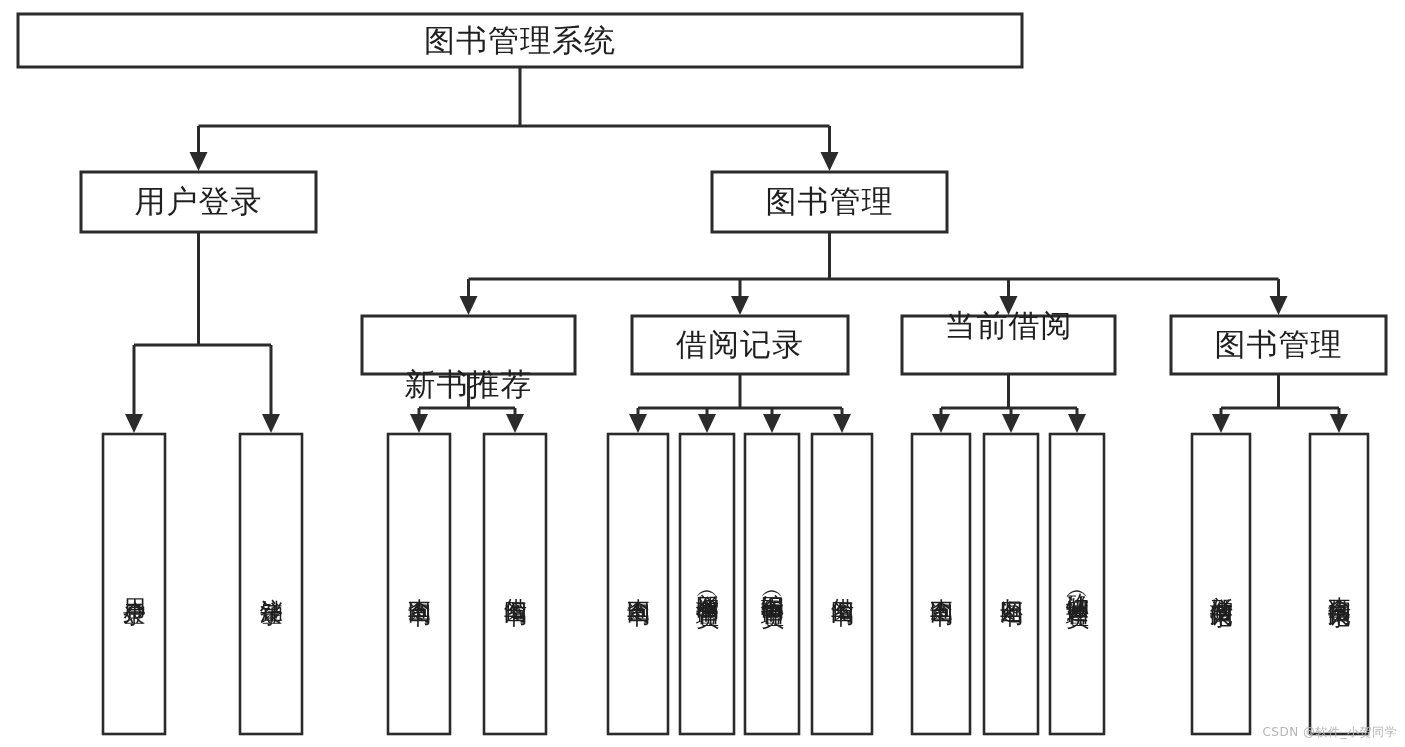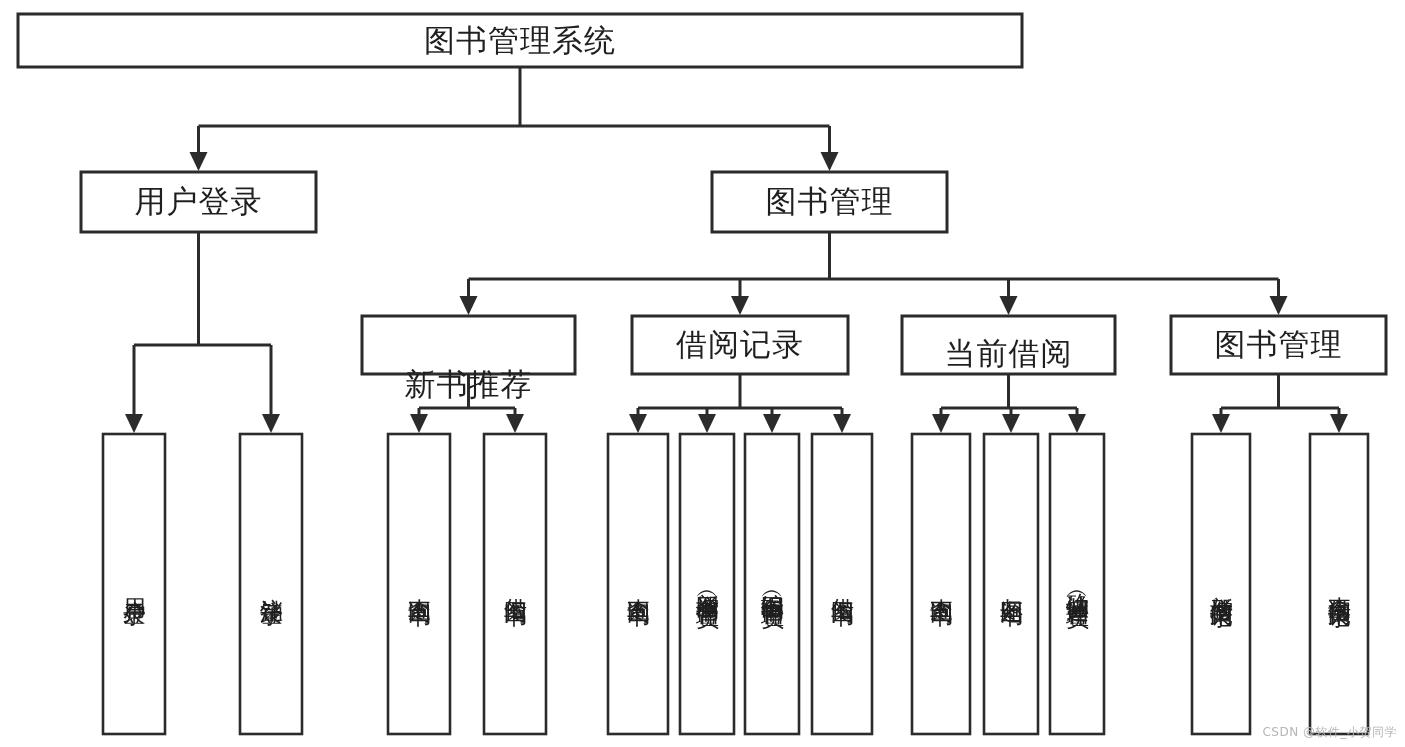--- a/index.html
+++ b/index.html
@@ -195,21 +195,21 @@
       </div>
       <div class="hlabel-wrap" style="left: 712px; top: 172px; width: 235px; height: 60px;">
         <span class="hlabel-text">图书管理</span>
       </div>
       <div class="hlabel-wrap" style="left: 362px; top: 316px; width: 213px; height: 58px; margin-top: 40px;">
         <span class="hlabel-text">新书推荐</span>
       </div>
       <div class="hlabel-wrap" style="left: 632px; top: 316px; width: 216px; height: 58px;">
         <span class="hlabel-text">借阅记录</span>
       </div>
-      <div class="hlabel-wrap" style="left: 902px; top: 328px; width: 213px; height: 52px;">
+      <div class="hlabel-wrap" style="left: 902px; top: 300px; width: 213px; height: 52px;">
         <span class="hlabel-text">当前借阅</span>
       </div>
       <div class="hlabel-wrap" style="left: 1171px; top: 316px; width: 215px; height: 58px;">
         <span class="hlabel-text">图书管理</span>
       </div>
       <div class="vlabel-wrap" style="left: 103px; top: 434px; width: 62px; height: 300px;">
         <span class="vlabel-text">用户登录</span>
       </div>
       <div class="vlabel-wrap" style="left: 240px; top: 434px; width: 62px; height: 300px;">
         <span class="vlabel-text">注销登录</span>

